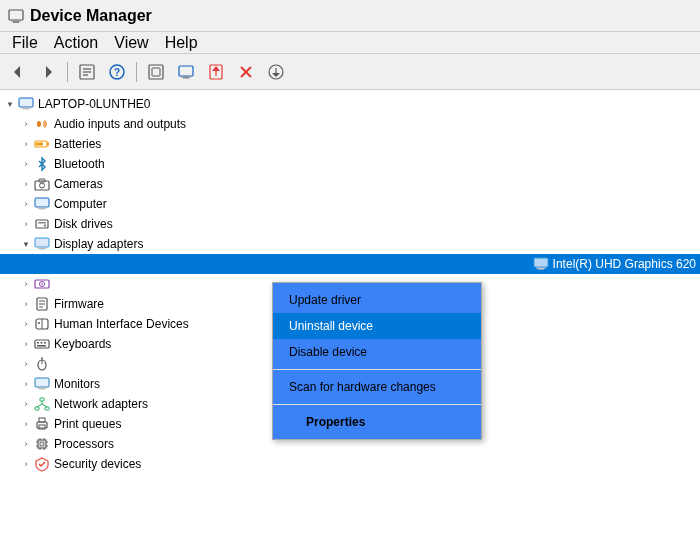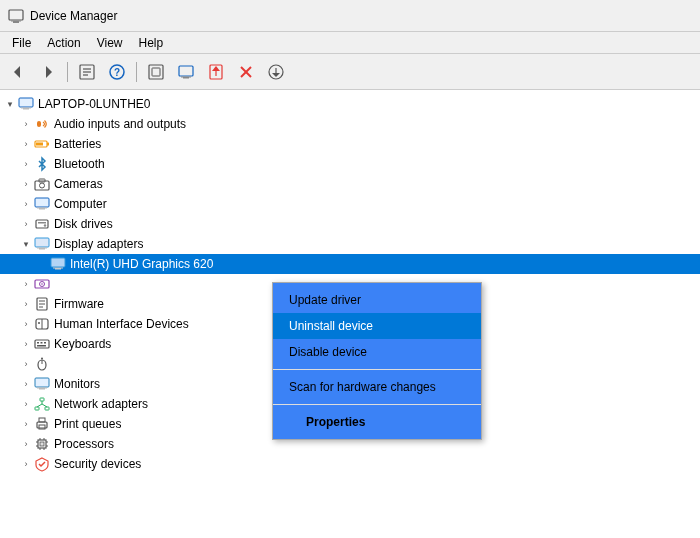--- a/index.html
+++ b/index.html
@@ -20,37 +20,37 @@
       align-items: center;
       padding: 0 8px;
       gap: 6px;
       border-bottom: 1px solid #ccc;
     }
     .title-bar-icon {
       width: 16px;
       height: 16px;
     }
     .title-bar-text {
-      font-size: 12px;
-      font-weight: normal;
+      font-size: 16px;
+      font-weight: bold;
     }
 
     
     .menu-bar {
       background: #f0f0f0;
       height: 22px;
       display: flex;
       align-items: center;
       padding: 0 4px;
       border-bottom: 1px solid #ccc;
     }
     .menu-item {
       padding: 2px 8px;
       cursor: pointer;
-      font-size: 12px;
+      font-size: 16px;
     }
 
     
     .toolbar {
       background: #f0f0f0;
       height: 36px;
       display: flex;
       align-items: center;
       padding: 0 4px;
       gap: 2px;
@@ -97,20 +97,21 @@
       align-items: center;
       height: 20px;
       padding: 0 4px;
       cursor: pointer;
       white-space: nowrap;
       font-size: 12px;
     }
     .tree-item.selected {
       background: #0078d7;
       color: white;
+      justify-content: flex-end;
     }
 
     .tree-indent-0 { padding-left: 4px; }
     .tree-indent-1 { padding-left: 20px; }
     .tree-indent-2 { padding-left: 36px; }
 
     .expand-btn {
       width: 12px;
       height: 12px;
       display: inline-flex;

